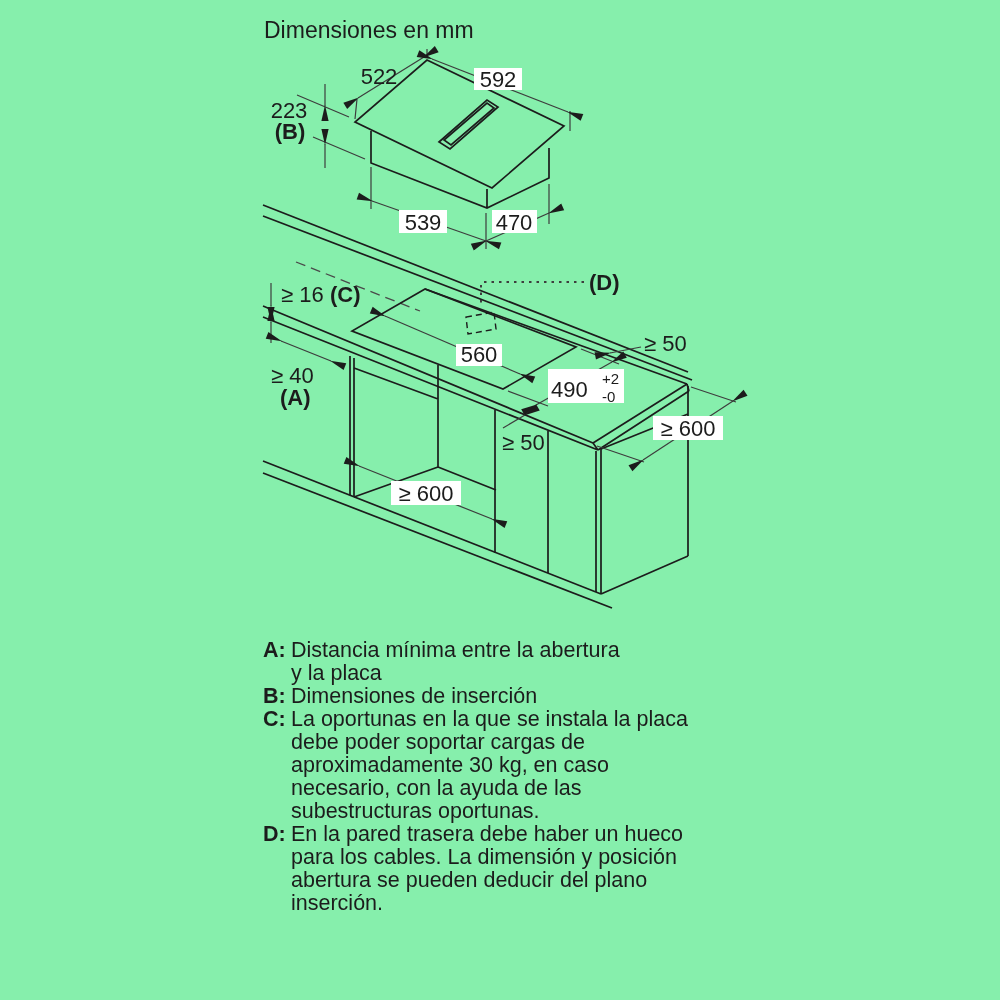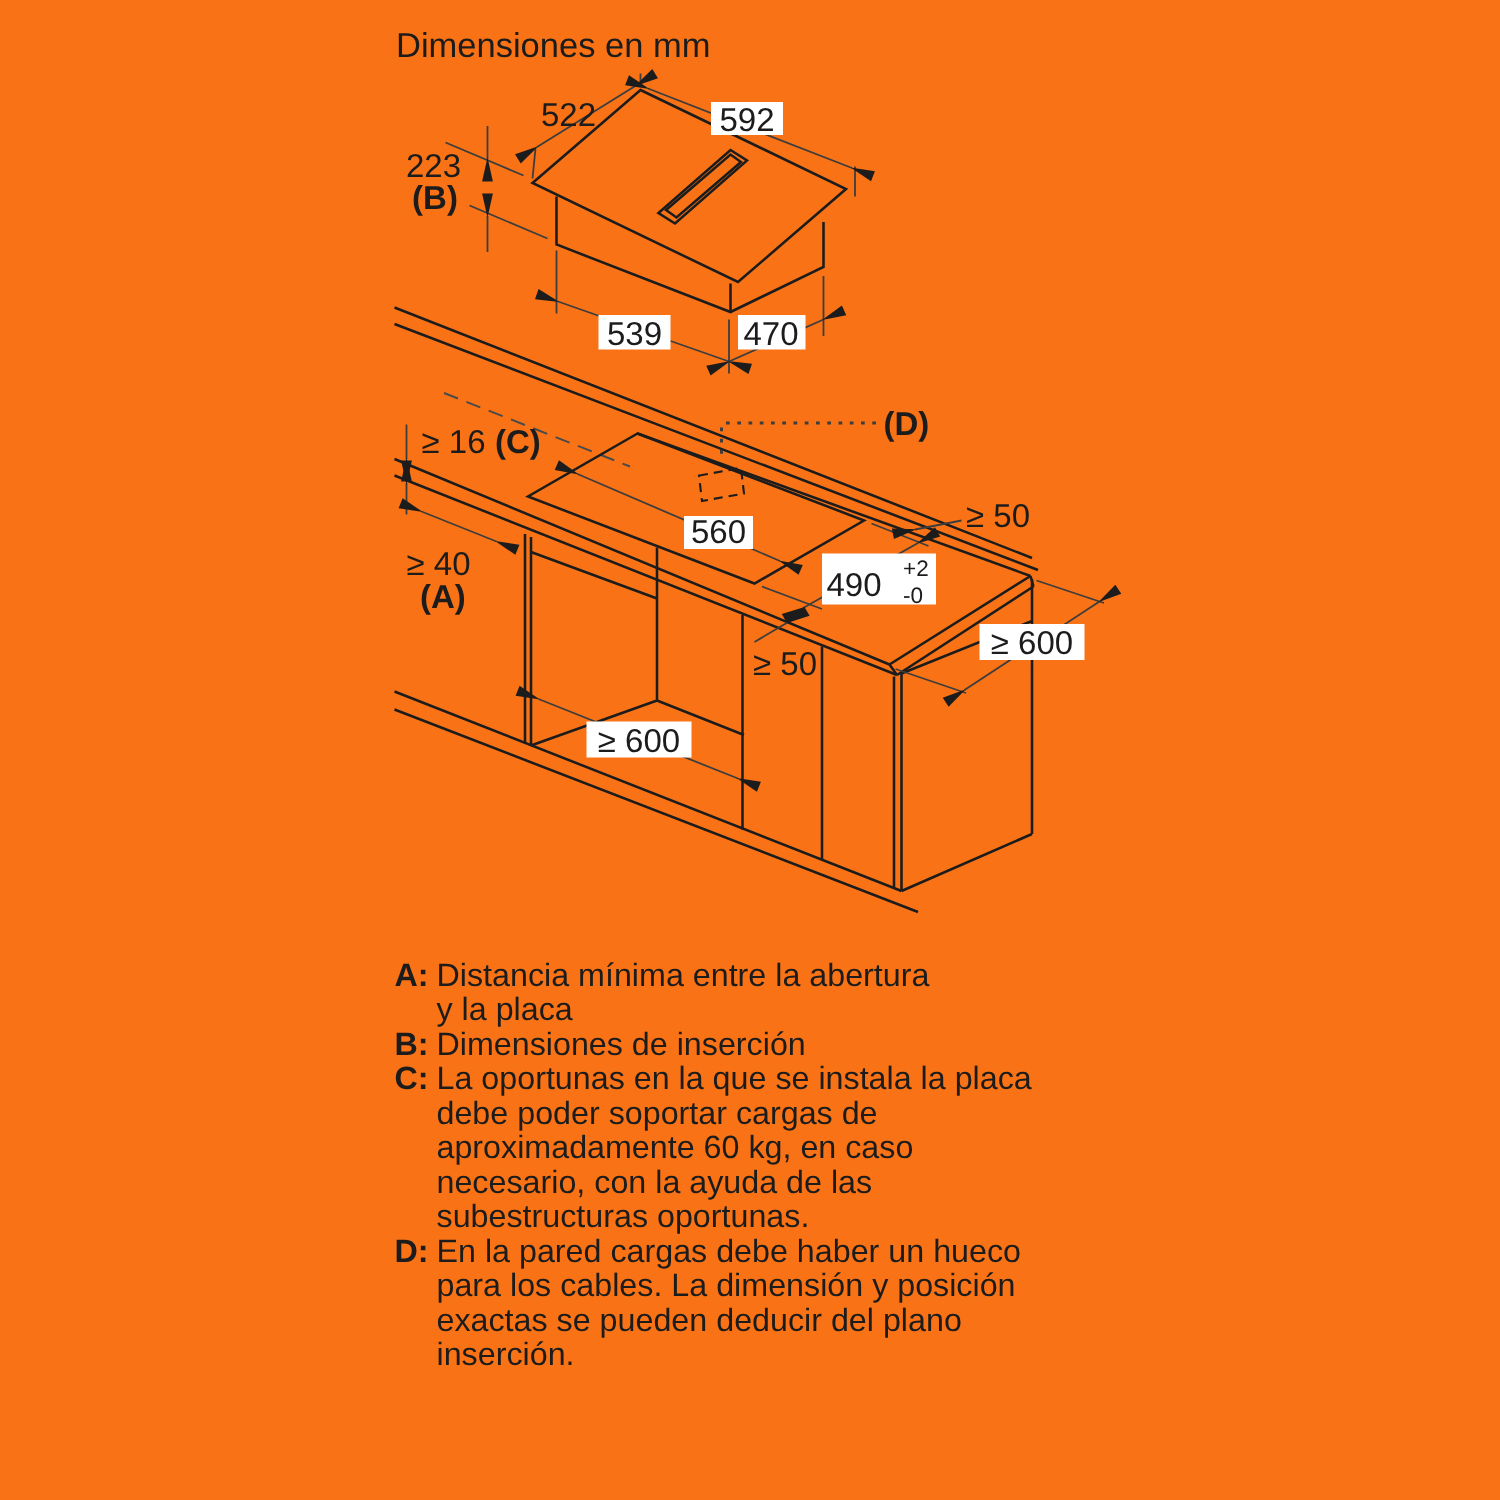--- a/index.html
+++ b/index.html
@@ -1,16 +1,16 @@
 <!DOCTYPE html>
 <html><head>
 <meta charset="utf-8">
 <style>
   html,body{margin:0;padding:0;background:#ffffff;}
-  .canvas{position:relative;width:1000px;height:1000px;background:#f97316;overflow:hidden;
+  .canvas{position:relative;width:1000px;height:1000px;background:#86efac;overflow:hidden;
           font-family:"Liberation Sans", sans-serif;color:#1c1c1c;}
   .title{position:absolute;left:264px;top:17px;font-size:23px;color:#1c1c1c;}
   svg{position:absolute;left:0;top:0;}
   svg text{font-family:"Liberation Sans", sans-serif;fill:#1c1c1c;}
   .dimtxt{font-size:22px;}
   .toltxt{font-size:15px;}
   .boldtxt{font-weight:bold;}
   .legend{position:absolute;left:263px;top:639px;width:470px;font-size:21.5px;line-height:23px;color:#1c1c1c;}
   .legend-row{display:flex;}
   .legend-letter{width:28px;flex:none;font-weight:bold;}
@@ -130,41 +130,41 @@
     <div class="legend-row">
         <span class="legend-letter">C:</span>
         <span class="legend-text">La oportunas en la que se instala la placa</span>
       </div>
     <div class="legend-row">
         <span class="legend-letter"></span>
         <span class="legend-text">debe poder soportar cargas de</span>
       </div>
     <div class="legend-row">
         <span class="legend-letter"></span>
-        <span class="legend-text">aproximadamente 60 kg, en caso</span>
+        <span class="legend-text">aproximadamente 30 kg, en caso</span>
       </div>
     <div class="legend-row">
         <span class="legend-letter"></span>
         <span class="legend-text">necesario, con la ayuda de las</span>
       </div>
     <div class="legend-row">
         <span class="legend-letter"></span>
         <span class="legend-text">subestructuras oportunas.</span>
       </div>
     <div class="legend-row">
         <span class="legend-letter">D:</span>
-        <span class="legend-text">En la pared cargas debe haber un hueco</span>
+        <span class="legend-text">En la pared trasera debe haber un hueco</span>
       </div>
     <div class="legend-row">
         <span class="legend-letter"></span>
         <span class="legend-text">para los cables. La dimensión y posición</span>
       </div>
     <div class="legend-row">
         <span class="legend-letter"></span>
-        <span class="legend-text">exactas se pueden deducir del plano</span>
+        <span class="legend-text">abertura se pueden deducir del plano</span>
       </div>
     <div class="legend-row">
         <span class="legend-letter"></span>
         <span class="legend-text">inserción.</span>
       </div>
   </div>
 
 </div>
 
 </body></html>

